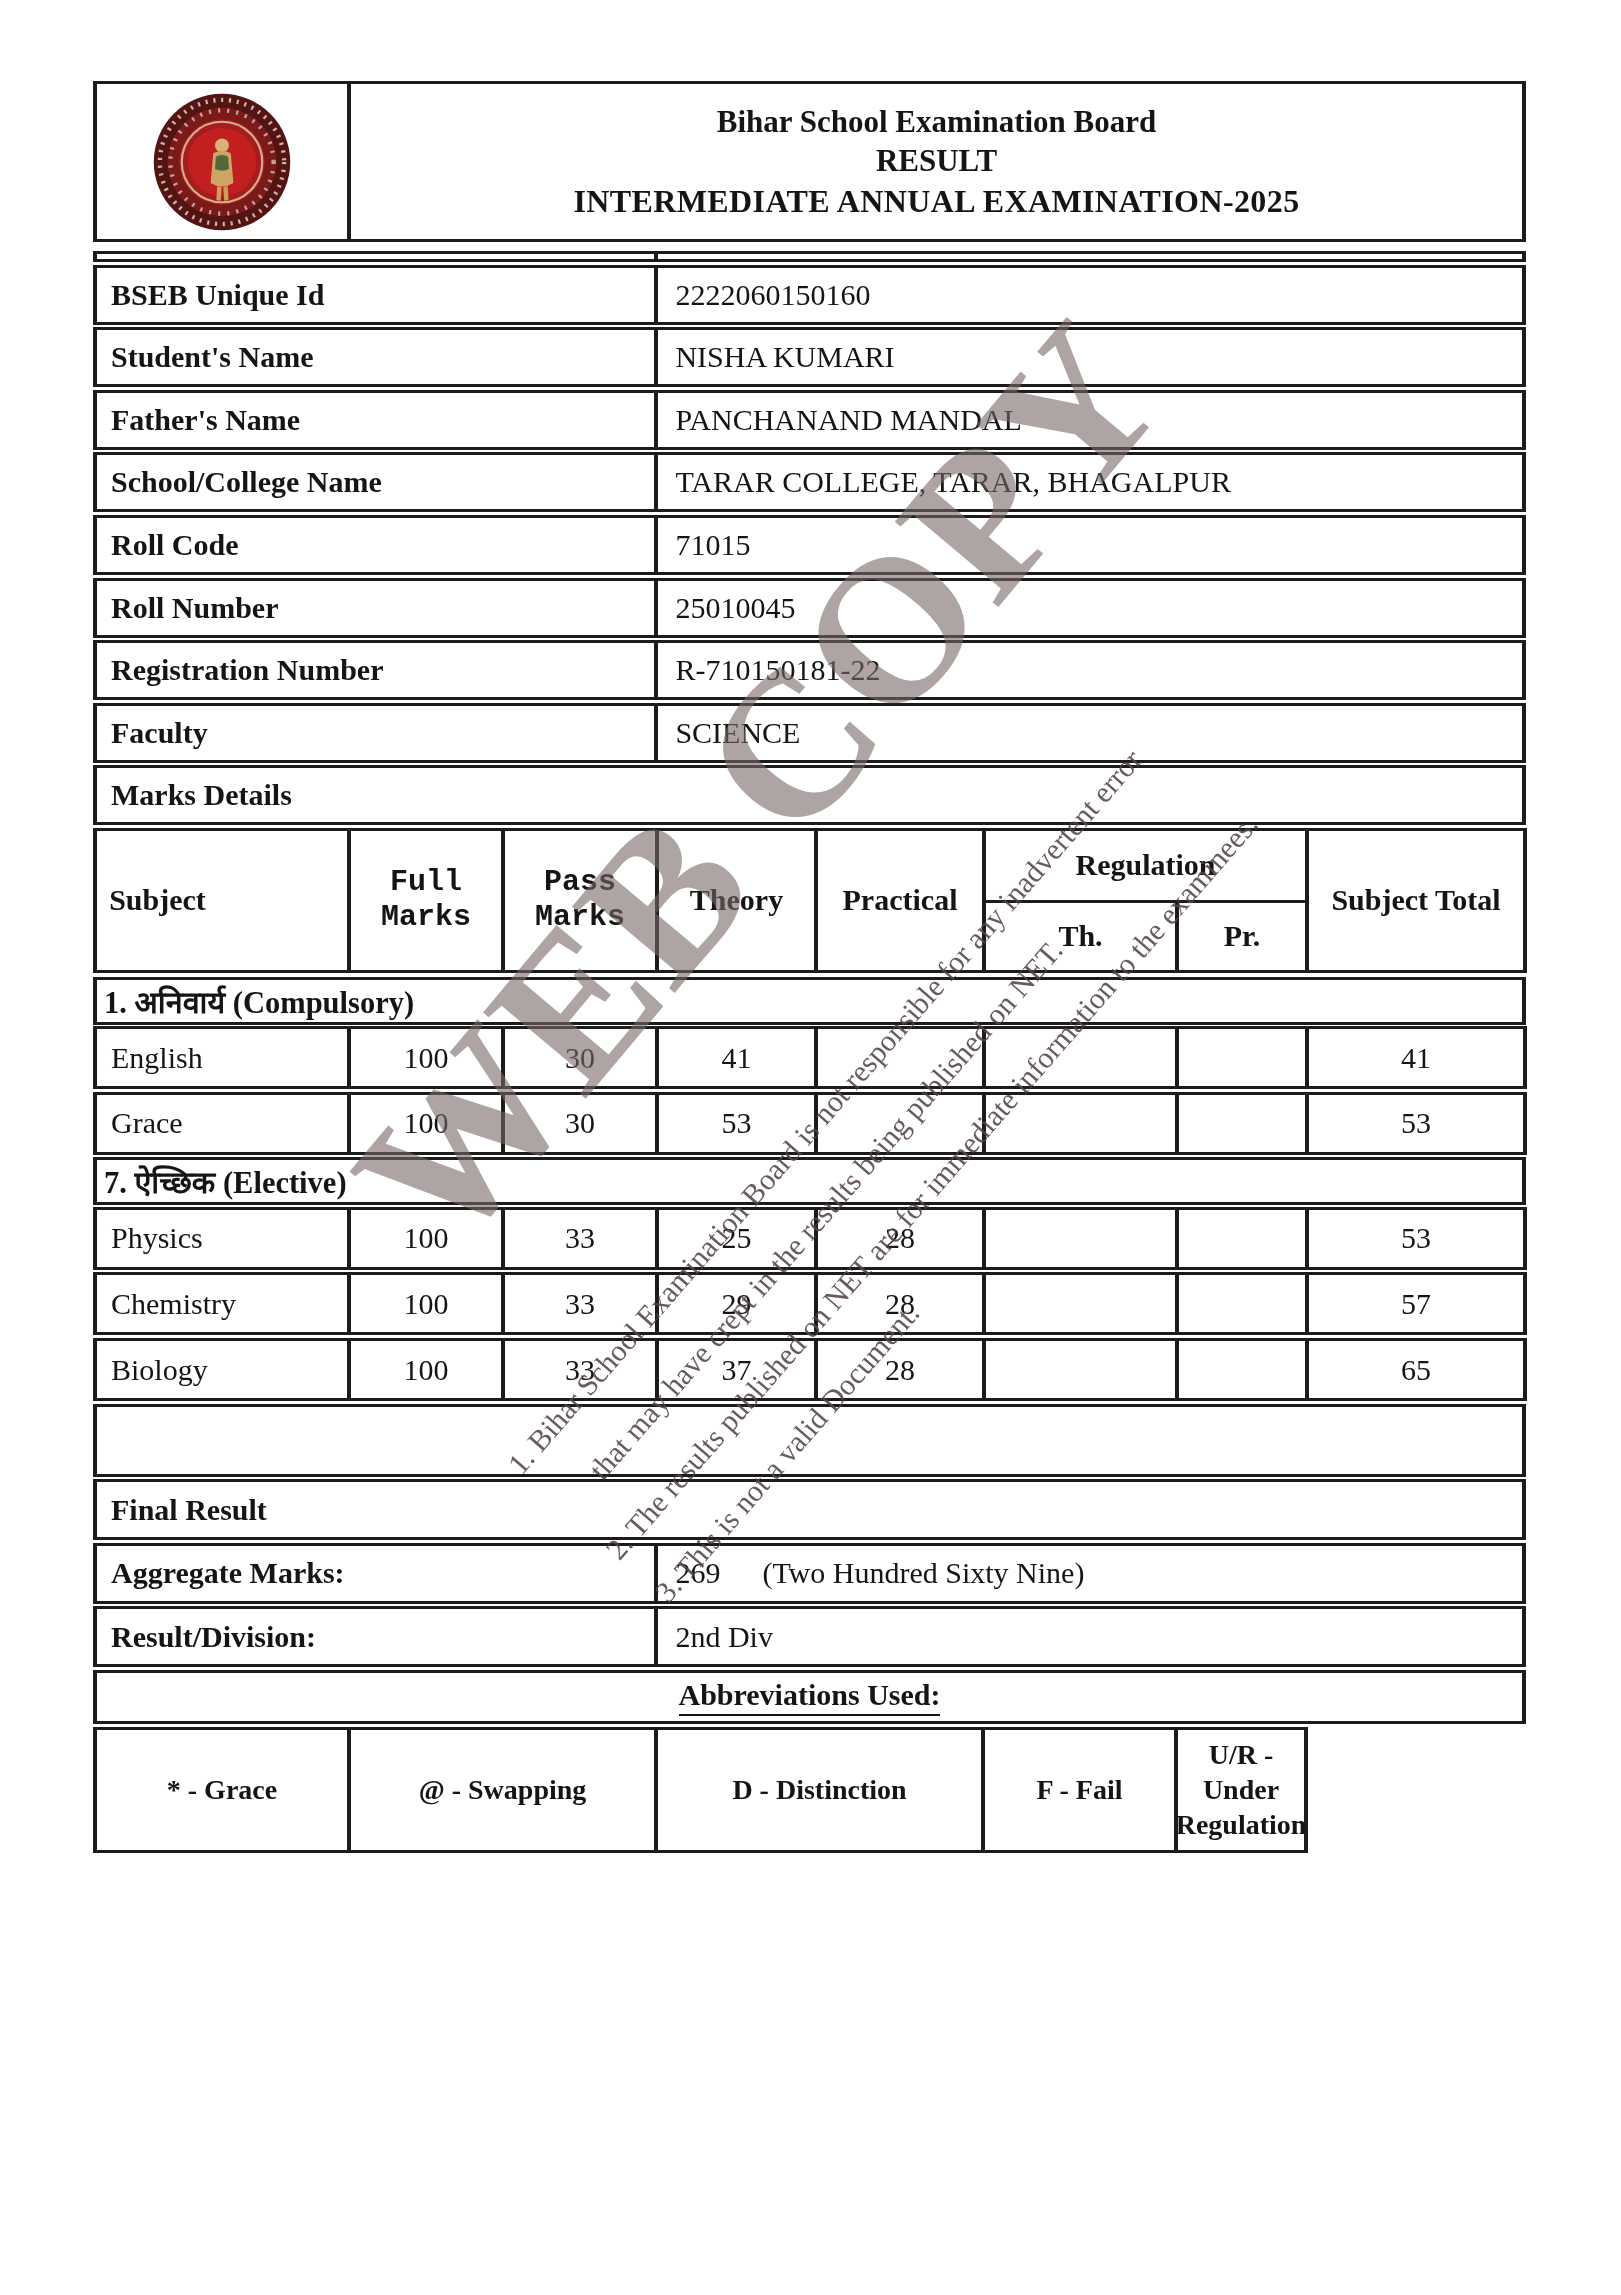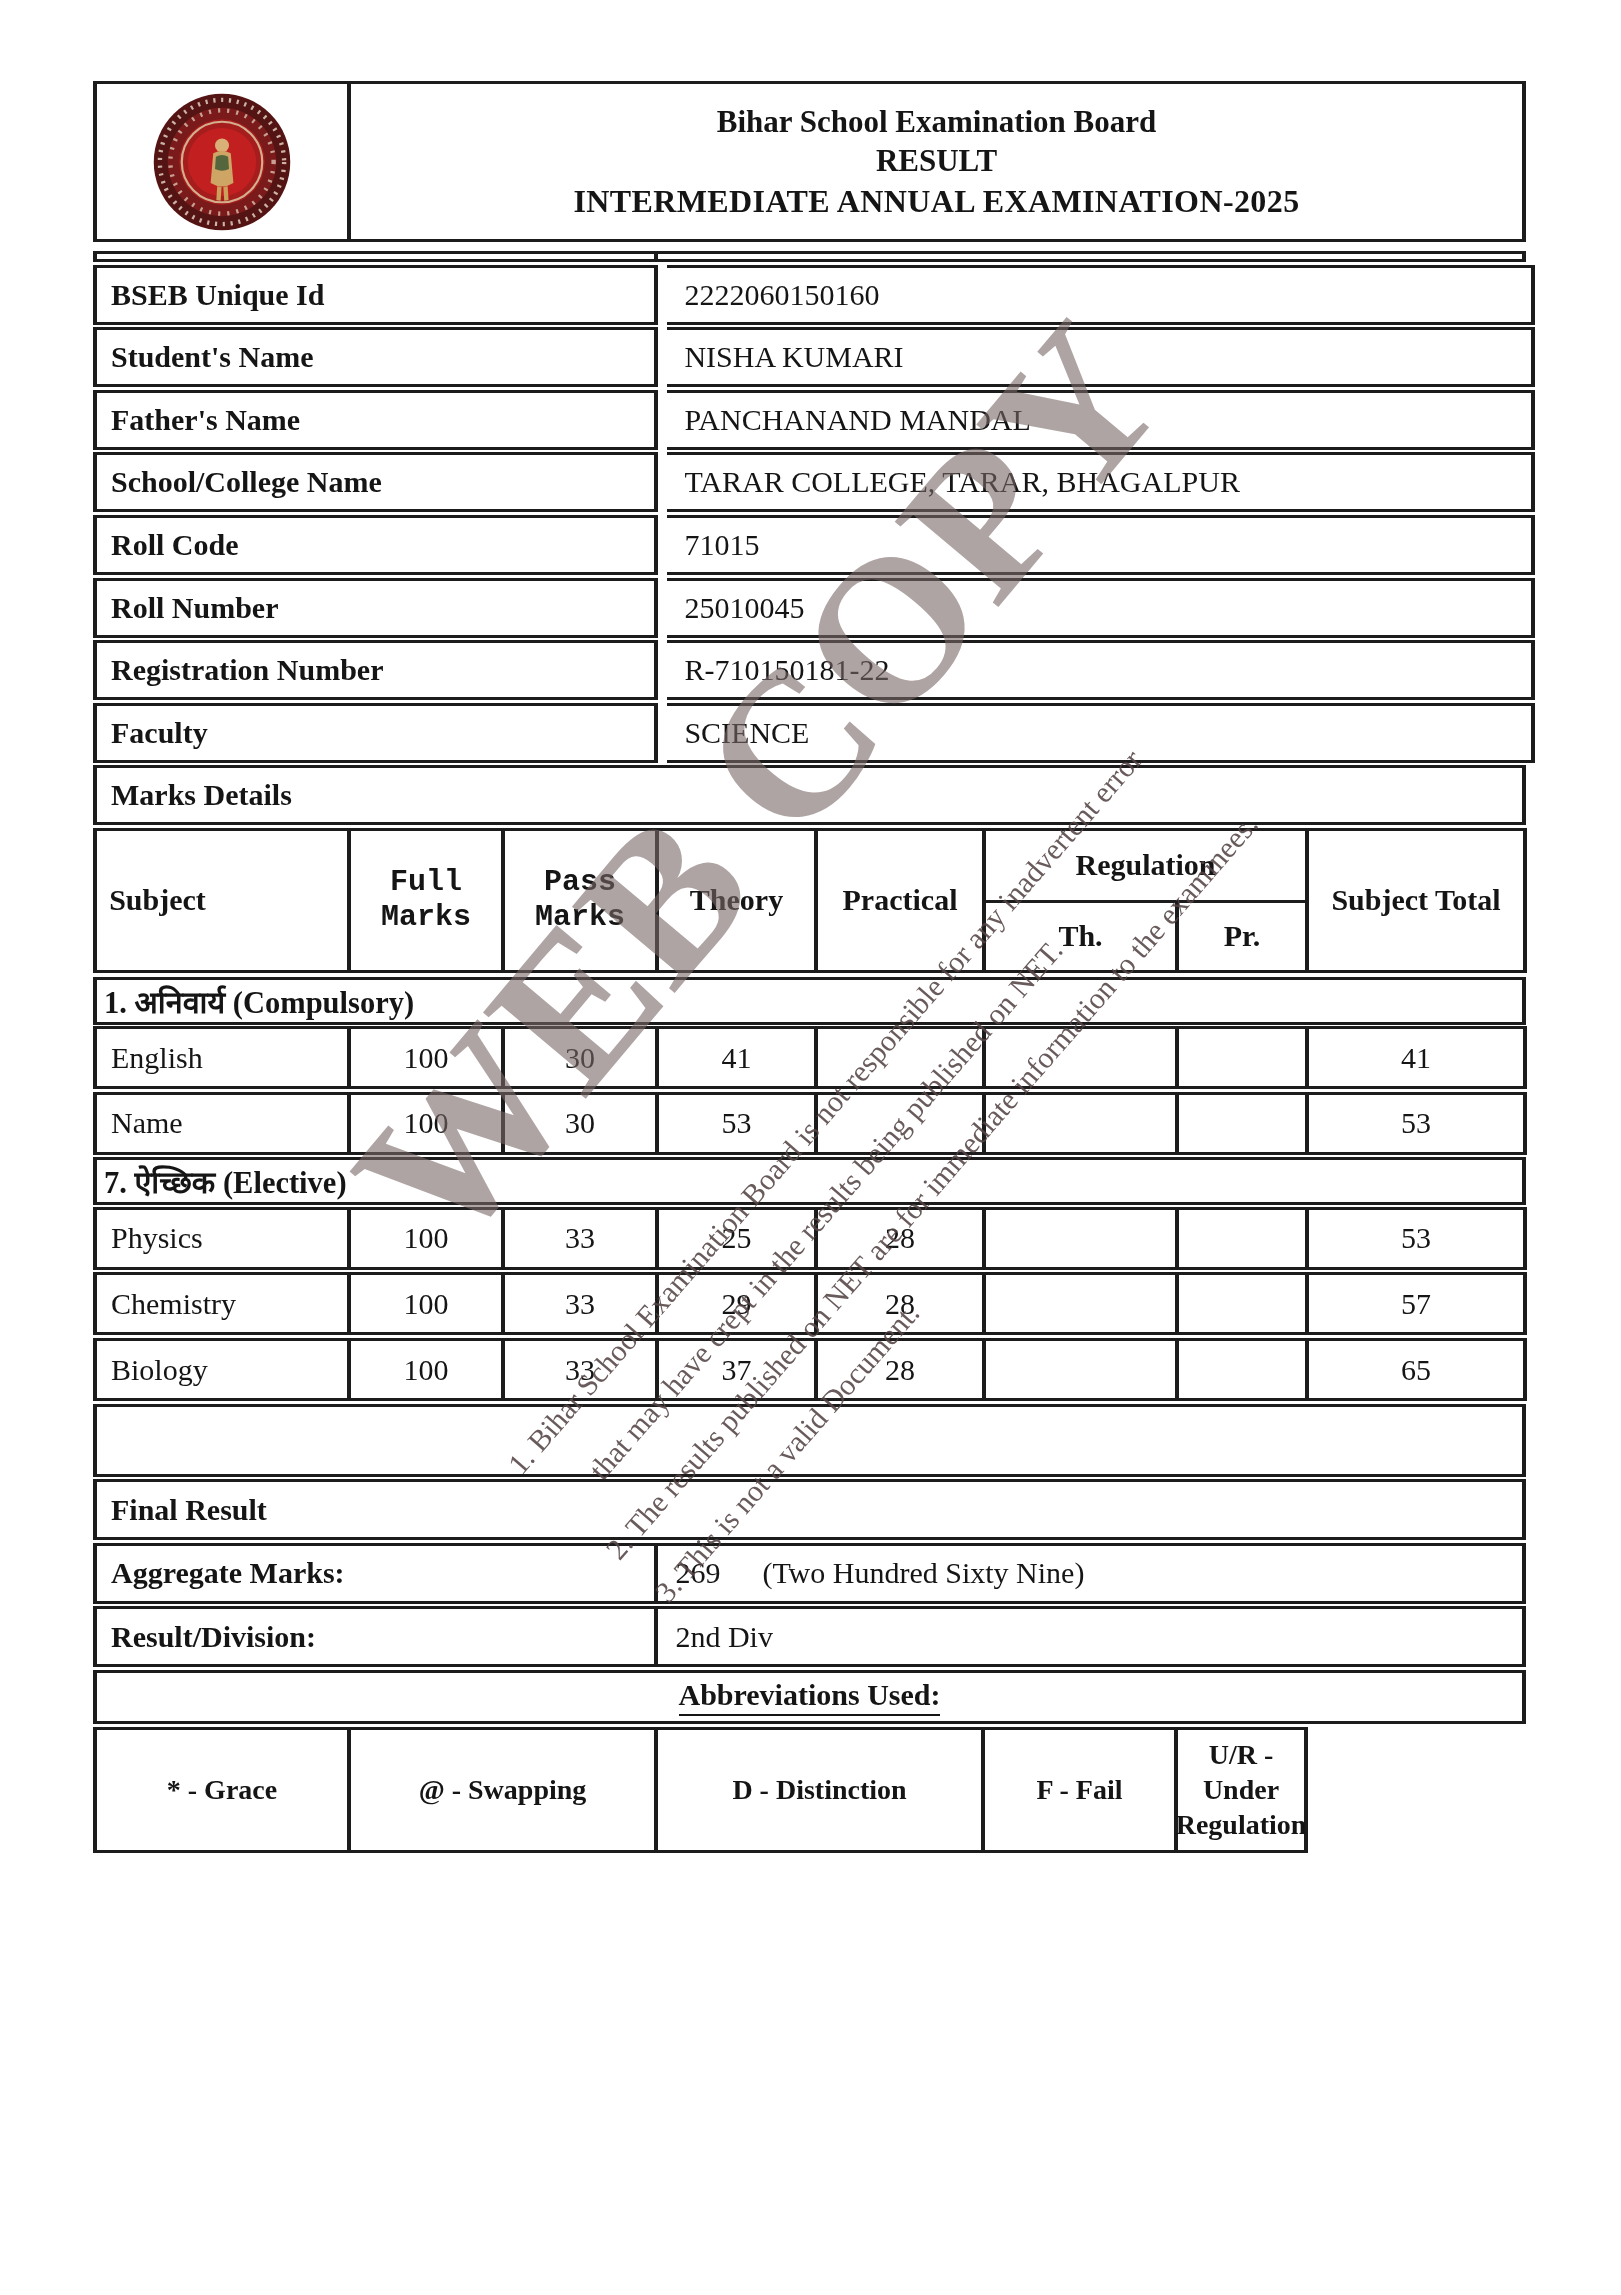--- a/index.html
+++ b/index.html
@@ -24,21 +24,21 @@
   
   .g-header { grid-template-columns:258px 1175px; height:161px; }
   .logo-cell { justify-content:center; }
   .title-cell { flex-direction:column; justify-content:center; text-align:center; font-weight:bold; line-height:1.27; }
   .title-line1,.title-line2 { font-size:31px; }
   .title-line3 { font-size:32px; letter-spacing:0.4px; }
 
   .g-strip { grid-template-columns:565px 868px; height:11.3px; margin-top:8.7px; }
 
   
-  .g-details { grid-template-columns:565px 868px; height:60px;gap:9px; }
+  .g-details { grid-template-columns:565px 868px; height:60px; }
   .lbl { font-weight:bold; padding-left:14px; }
   .val { padding-left:17.4px; }
   .g-wide { grid-template-columns:1433px; height:60px; }
 
   
   .g-mhead { grid-template-columns:258px 154px 154px 159px 168px 193px 130px 218px;
              grid-template-rows:72px 73px; height:146px; }
   .g-mhead .cell { font-weight:bold; justify-content:center; text-align:center; }
   .span2 { grid-row:1 / 3; }
   .subject-h { justify-content:flex-start !important; text-align:left !important; padding-left:12.2px; }
@@ -182,21 +182,21 @@
       <div class="cell">100</div>
       <div class="cell">30</div>
       <div class="cell">41</div>
       <div class="cell"></div>
       <div class="cell"></div>
       <div class="cell"></div>
       <div class="cell">41</div>
     </div>
 
     <div class="trow g-mrow">
-      <div class="cell subj">Name</div>
+      <div class="cell subj">Grace</div>
       <div class="cell">100</div>
       <div class="cell">30</div>
       <div class="cell">53</div>
       <div class="cell"></div>
       <div class="cell"></div>
       <div class="cell"></div>
       <div class="cell">53</div>
     </div>
 
     <div class="trow g-section">

